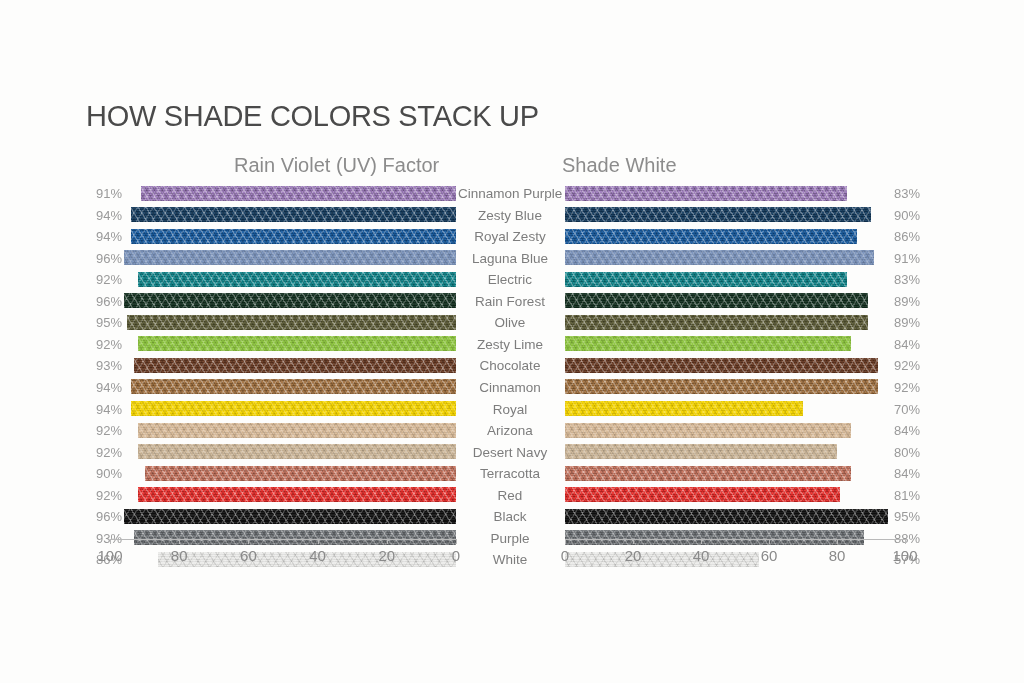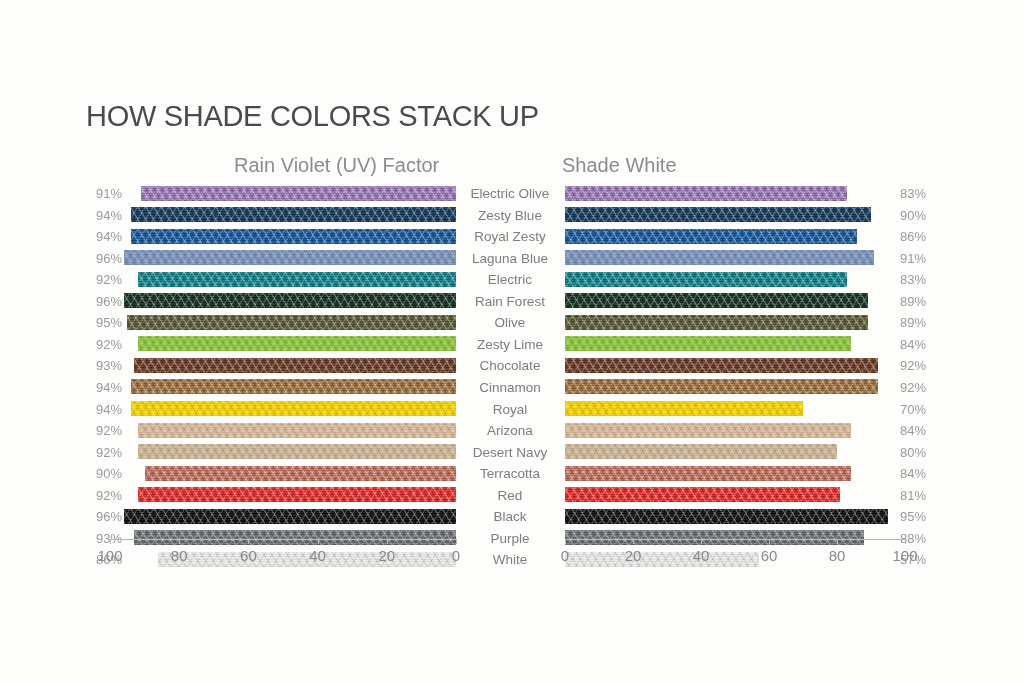--- a/index.html
+++ b/index.html
@@ -46,21 +46,21 @@
   }
 
   .pct {
     position: absolute;
     top: 3px;
     font-size: 13px;
     color: #9a9a9a;
     white-space: nowrap;
   }
   .pct-left  { left: 84px;  width: 38px; text-align: right; }
-  .pct-right { left: 888px; width: 38px; text-align: right; }
+  .pct-right { left: 888px; width: 38px; text-align: center; }
 
   .name {
     position: absolute;
     left: 458px; top: 3px;
     width: 104px;
     text-align: center;
     font-size: 13.5px;
     color: #7d7d7d;
     white-space: nowrap;
   }
@@ -134,21 +134,21 @@
 
 <div id="plot-area">
 
   <div class="panel-heading" id="heading-uv">Rain Violet (UV) Factor</div>
   <div class="panel-heading" id="heading-shade">Shade White</div>
 
   <div id="rows-container">
       <div class="row" style="top: 33px;">
         <div class="pct pct-left">91%</div>
         <div class="bar bar-left" style="width: 314.86px; background: rgb(155, 121, 186);"></div>
-        <div class="name">Electric Olive</div>
+        <div class="name">Cinnamon Purple</div>
         <div class="bar bar-right" style="width: 282.2px; background: rgb(155, 121, 186);"></div>
         <div class="pct pct-right">83%</div>
       </div>
       <div class="row" style="top: 54.55px;">
         <div class="pct pct-left">94%</div>
         <div class="bar bar-left" style="width: 325.24px; background: rgb(18, 58, 94);"></div>
         <div class="name">Zesty Blue</div>
         <div class="bar bar-right" style="width: 306px; background: rgb(18, 58, 94);"></div>
         <div class="pct pct-right">90%</div>
       </div>

